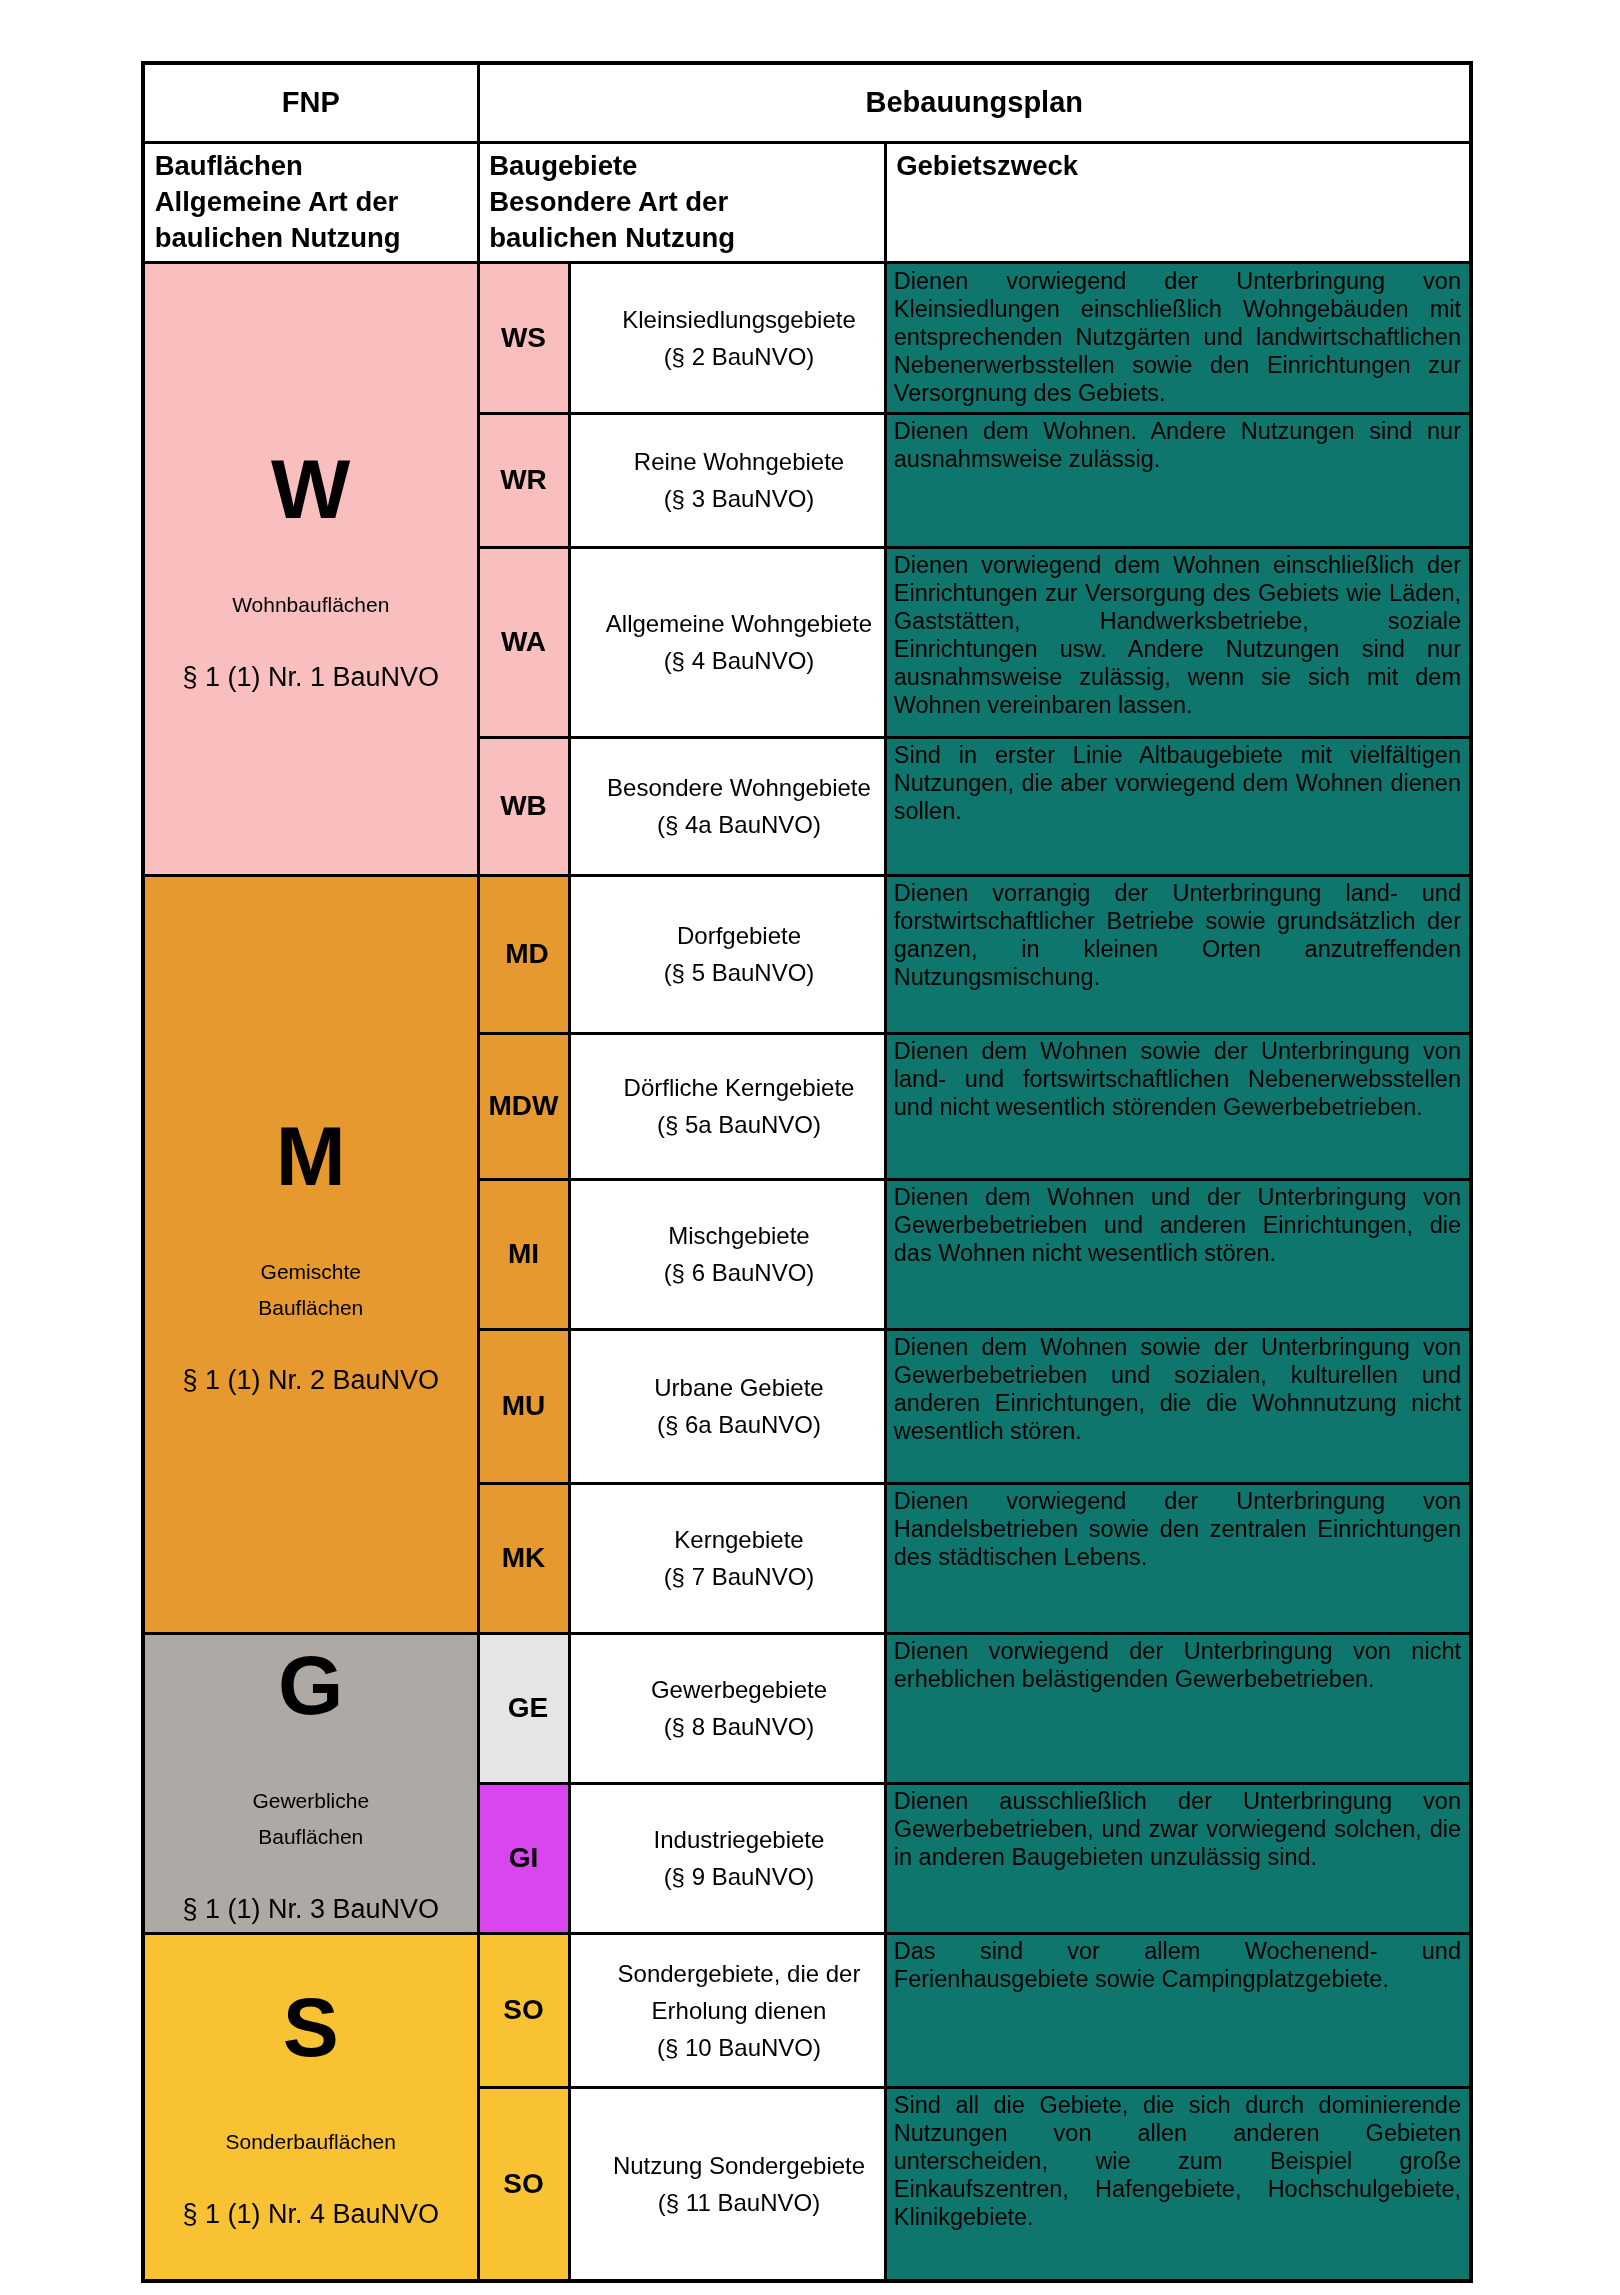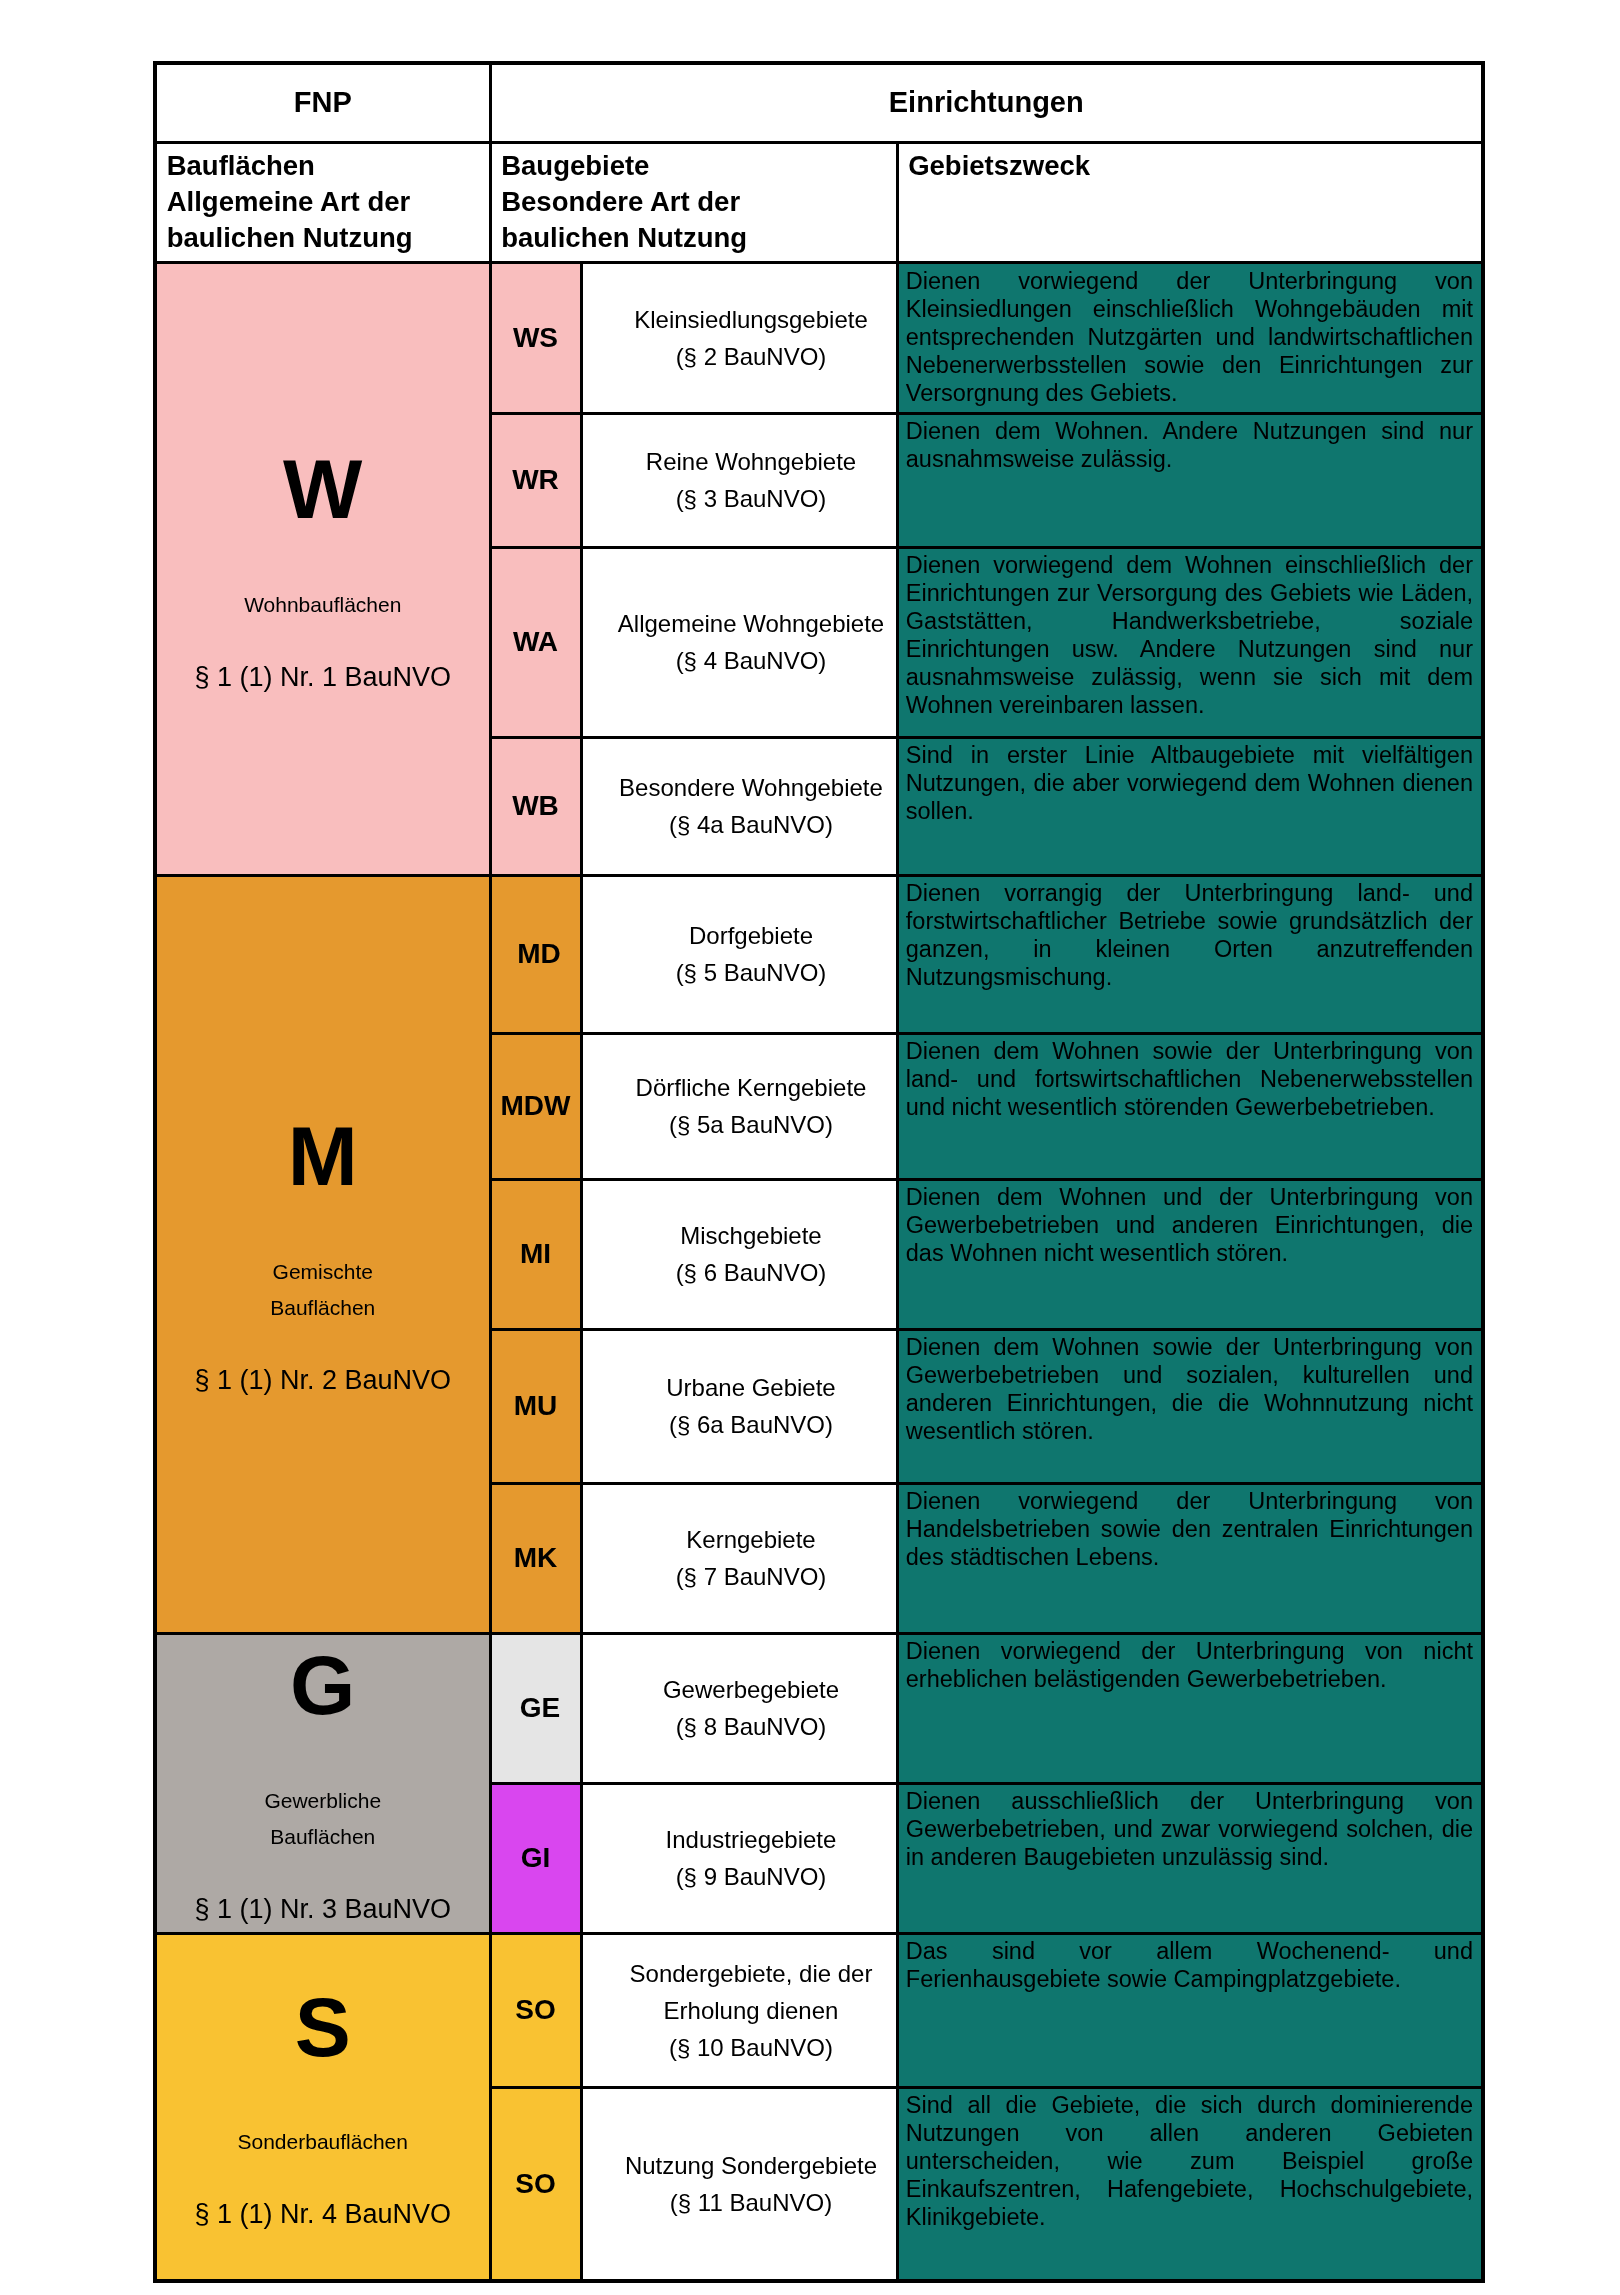--- a/index.html
+++ b/index.html
@@ -8,21 +8,20 @@
     background:#ffffff;
     font-family:"Liberation Sans", sans-serif;
     color:#000;
     position:relative;
   }
   table.bnv {
     position:absolute; left:141px; top:61px;
     border-collapse:collapse;
     table-layout:fixed;
     border:4.9px solid #000;
-    margin-left:12px;
   }
   td {
     border:3.2px solid #000;
     padding:0;
     vertical-align:middle;
     overflow:hidden;
   }
   
   td.h1 { font-weight:bold; font-size:29px; text-align:center; }
   td.h2 {
@@ -54,21 +53,21 @@
   <colgroup>
     <col style="width:335px">
       <col style="width:91px">
       <col style="width:316px">
       <col style="width:586px">
   </colgroup>
 
   <tbody>
       <tr style="height:79px">
     <td class="h1">FNP</td>
-    <td class="h1" colspan="3">Einrichtungen</td>
+    <td class="h1" colspan="3">Bebauungsplan</td>
   </tr>
 
   <tr style="height:104px">
     <td class="h2">
       <div>Bauflächen</div>
       <div>Allgemeine Art der</div>
       <div>baulichen Nutzung</div>
     </td>
     <td class="h2" colspan="2">
       <div>Baugebiete</div>

